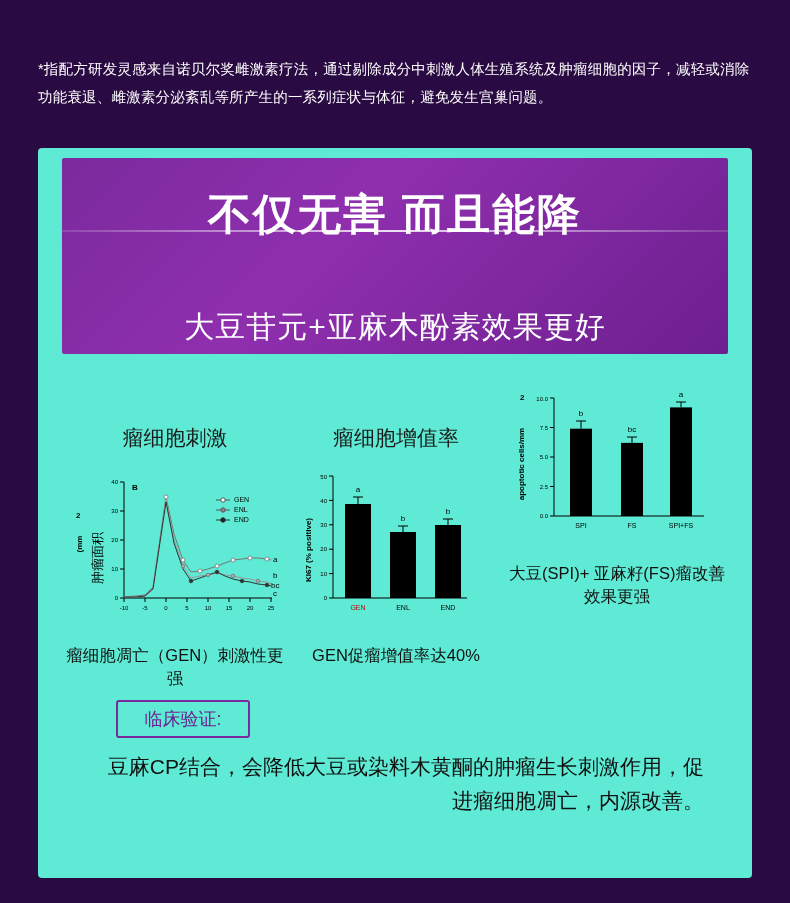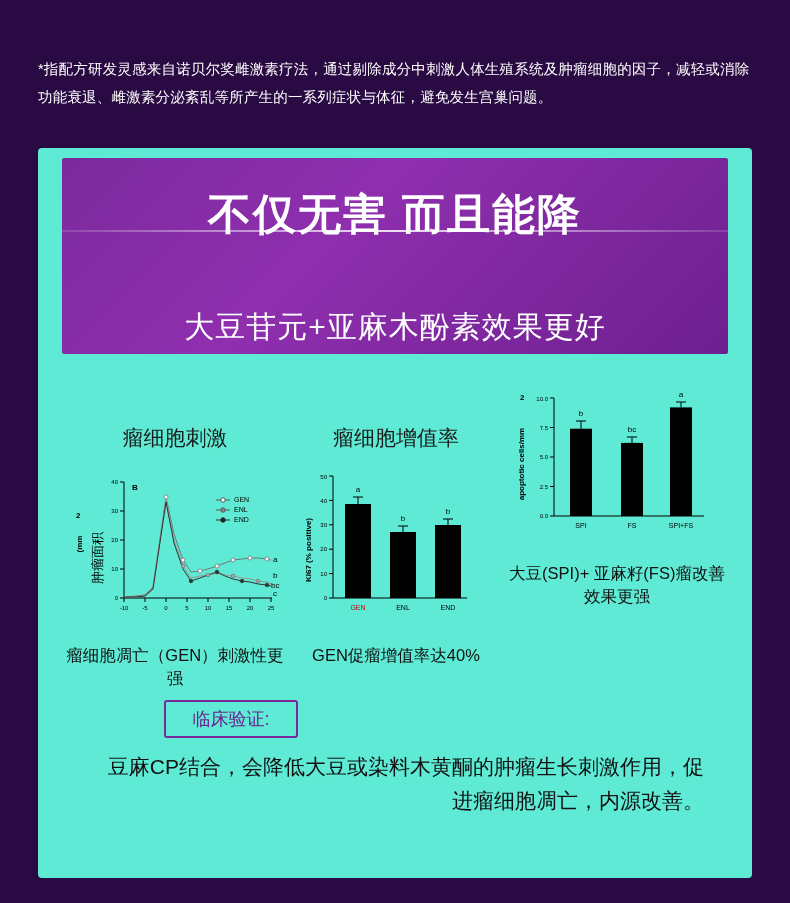--- a/index.html
+++ b/index.html
@@ -66,21 +66,21 @@
   .tick-lbl7{font-family:"Liberation Sans",sans-serif;font-size:7px;fill:#000;}
   .axttl{font-family:"Liberation Sans",sans-serif;font-size:8px;fill:#000;font-weight:bold;}
   .sig{font-family:"Liberation Sans",sans-serif;font-size:8px;fill:#000;}
   .red{fill:#c00000;}
 
   
   .clin-tag{
     position:absolute;left:78px;top:552px;width:130px;height:34px;
     border:2px solid #7b2a9d;border-radius:3px;
     display:flex;align-items:center;justify-content:center;
-    color:#6d1f8f;font-size:18px;margin-left:48px;
+    color:#6d1f8f;font-size:18px;
   }
   .clin-text{
     position:absolute;left:66px;top:602px;width:600px;
     color:#111;font-size:21px;line-height:34px;text-align:right;
   }
 </style>
 </head>
 <body>
 
 <div class="page">

